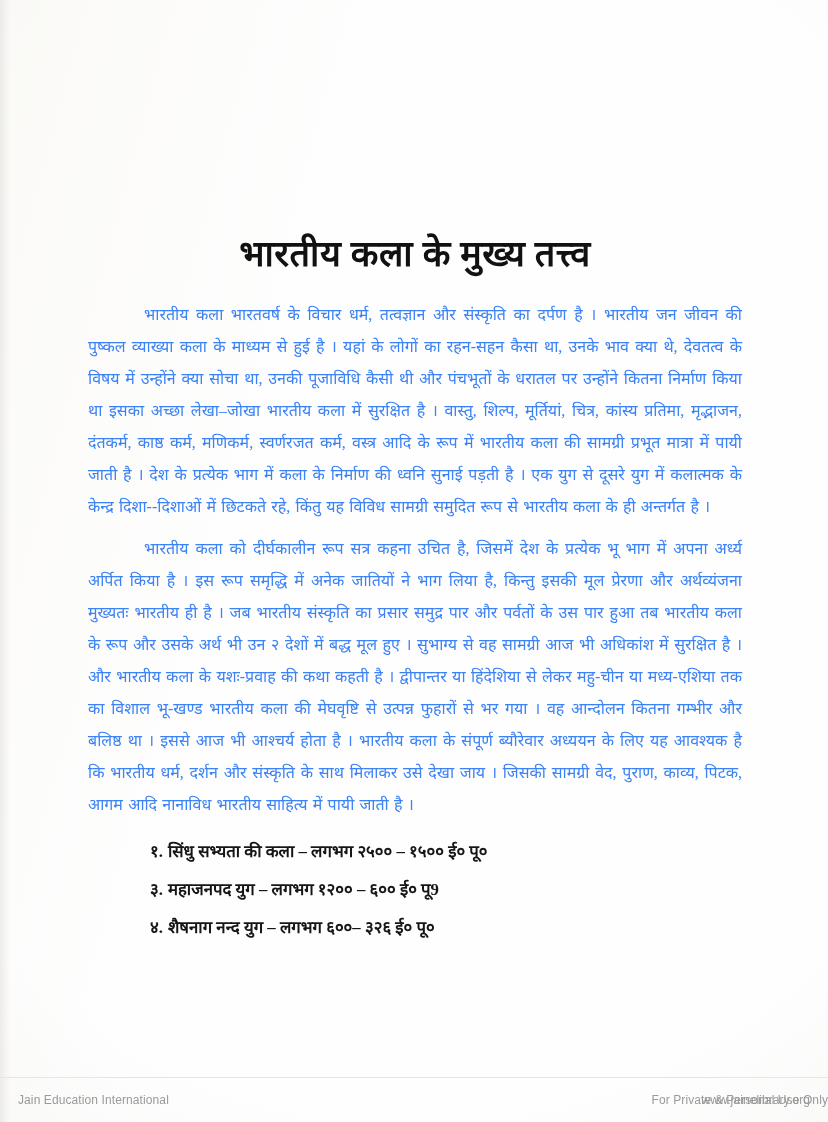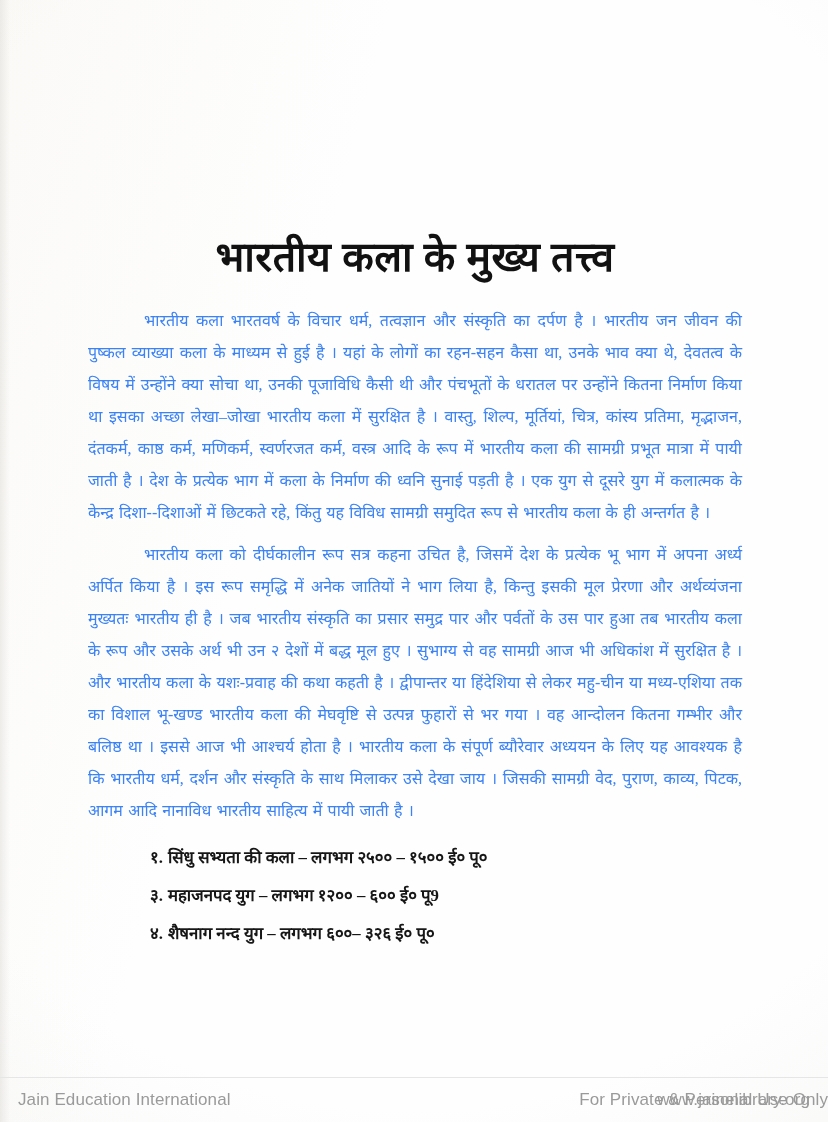--- a/index.html
+++ b/index.html
@@ -32,21 +32,21 @@
     position: absolute;
     left: 88px;
     top: 0;
     width: 654px;
   }
 
   .doc-title {
     margin: 0;
     padding-top: 232px;
     text-align: center;
-    font-size: 41px;
+    font-size: 36px;
     font-weight: 700;
     letter-spacing: 0.5px;
     line-height: 1.25;
     color: #111111;
   }
 
   .para {
     margin: 0;
     text-align: justify;
     text-justify: inter-word;
@@ -90,21 +90,21 @@
   #footer {
     position: absolute;
     left: 0;
     right: 0;
     bottom: 0;
     height: 44px;
     border-top: 1px solid #e6e6e6;
     display: flex;
     align-items: center;
     font-family: "Liberation Sans", "DejaVu Sans", sans-serif;
-    font-size: 17px;
+    font-size: 12px;
     color: #9a9a9a;
     letter-spacing: 0.1px;
   }
   #footer .f-left   { position: absolute; left: 18px; }
   #footer .f-center { width: 100%; text-align: right; }
   #footer .f-right  { position: absolute; right: 18px; text-align: center; }
 
   
   #binding-edge {
     position: absolute;

